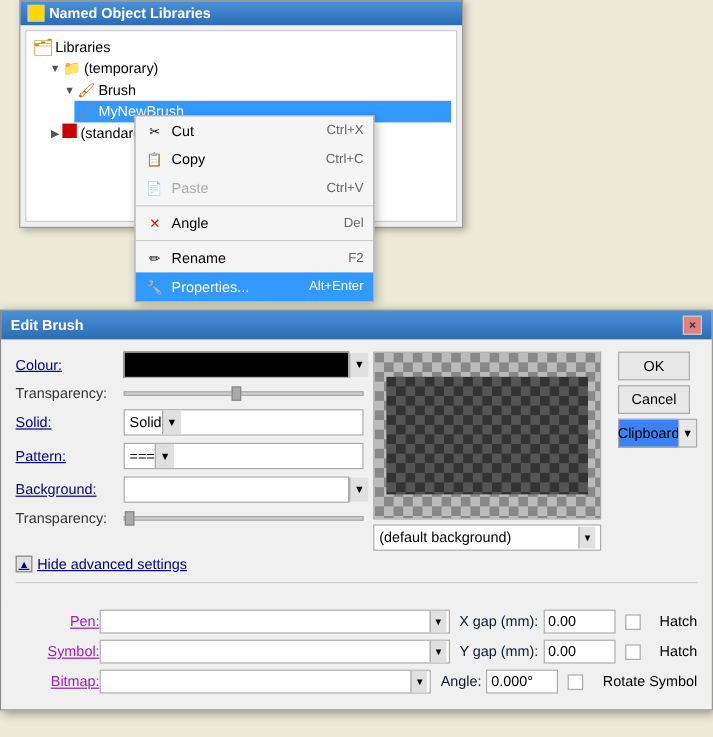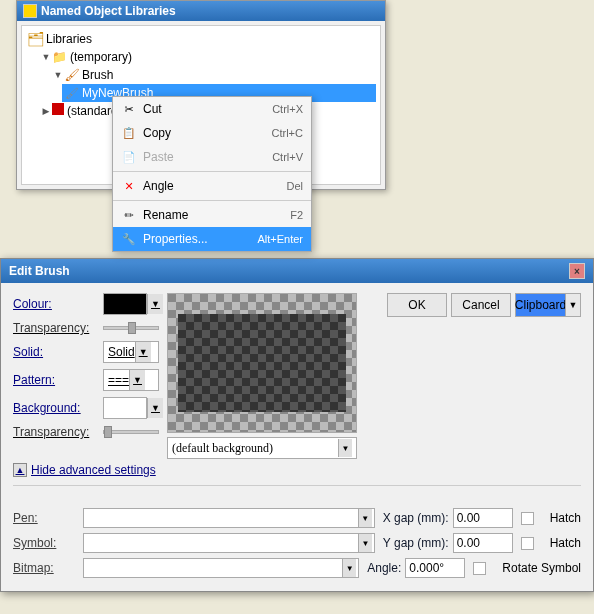--- a/index.html
+++ b/index.html
@@ -190,23 +190,23 @@
       flex-shrink: 0;
     }
     .preview-inner {
       position: absolute;
       top: 20px; left: 10px;
       right: 10px; bottom: 20px;
       background: repeating-conic-gradient(#555 0% 25%, #333 0% 50%) 0 0 / 16px 16px;
     }
     .eb-ok-cancel {
       display: flex;
-      flex-direction: row;
+      flex-direction: column;
       gap: 4px;
-      margin-left: 24px;
+      margin-left: 8px;
       flex-shrink: 0;
     }
     .eb-btn {
       width: 60px; height: 24px;
       border: 1px solid #aaa;
       background: #e8e8e8;
       cursor: pointer;
       font-size: 12px;
       display: flex; align-items: center; justify-content: center;
     }
@@ -257,22 +257,23 @@
       background: #f0f0f0;
     }
     .eb-bottom-row {
       display: flex;
       align-items: center;
       margin-bottom: 5px;
     }
     .eb-bottom-label {
       width: 70px;
       font-size: 12px;
-      color: #404040;
+      color: #a21caf;
       text-decoration: underline;
+      text-align: right;
     }
     .eb-bottom-combo {
       flex: 1;
       height: 20px;
       border: 1px solid #aaa;
       background: white;
       display: flex; align-items: center; justify-content: space-between;
       padding: 0 2px;
     }
     .small-combo-arrow {
@@ -285,27 +286,27 @@
     .gap-label { font-size: 12px; margin-left: 8px; margin-right: 4px; color: #0f172a; white-space: nowrap; }
     .gap-value { width: 60px; height: 20px; border: 1px solid #aaa; background: white; padding: 0 3px; font-size: 12px; }
     .hatch-check { display: flex; align-items: center; gap: 16px; font-size: 12px; margin-left: 8px; }
     .checkbox { width: 13px; height: 13px; border: 1px solid #aaa; background: white; flex-shrink: 0; }
 
     .top-section {
       display: flex;
       gap: 8px;
       align-items: flex-start;
     }
-    .left-form { flex: 1; text-decoration: underline; }
+    .left-form { flex: 1; }
     .preview-and-btns { display: flex; gap: 6px; align-items: flex-start; }
     .bg-combo {
       width: 190px; height: 22px;
       border: 1px solid #aaa; background: white;
       display: flex; align-items: center; justify-content: space-between;
-      padding: 0 4px; font-size: 12px; font-family: Liberation Serif, serif;
+      padding: 0 4px; font-size: 12px;
     }
   </style>
 </head>
 <body>
 
 <div class="nol-window">
   <div class="nol-titlebar">
     <div class="nol-titlebar-icon"></div>
     <span>Named Object Libraries</span>
   </div>

